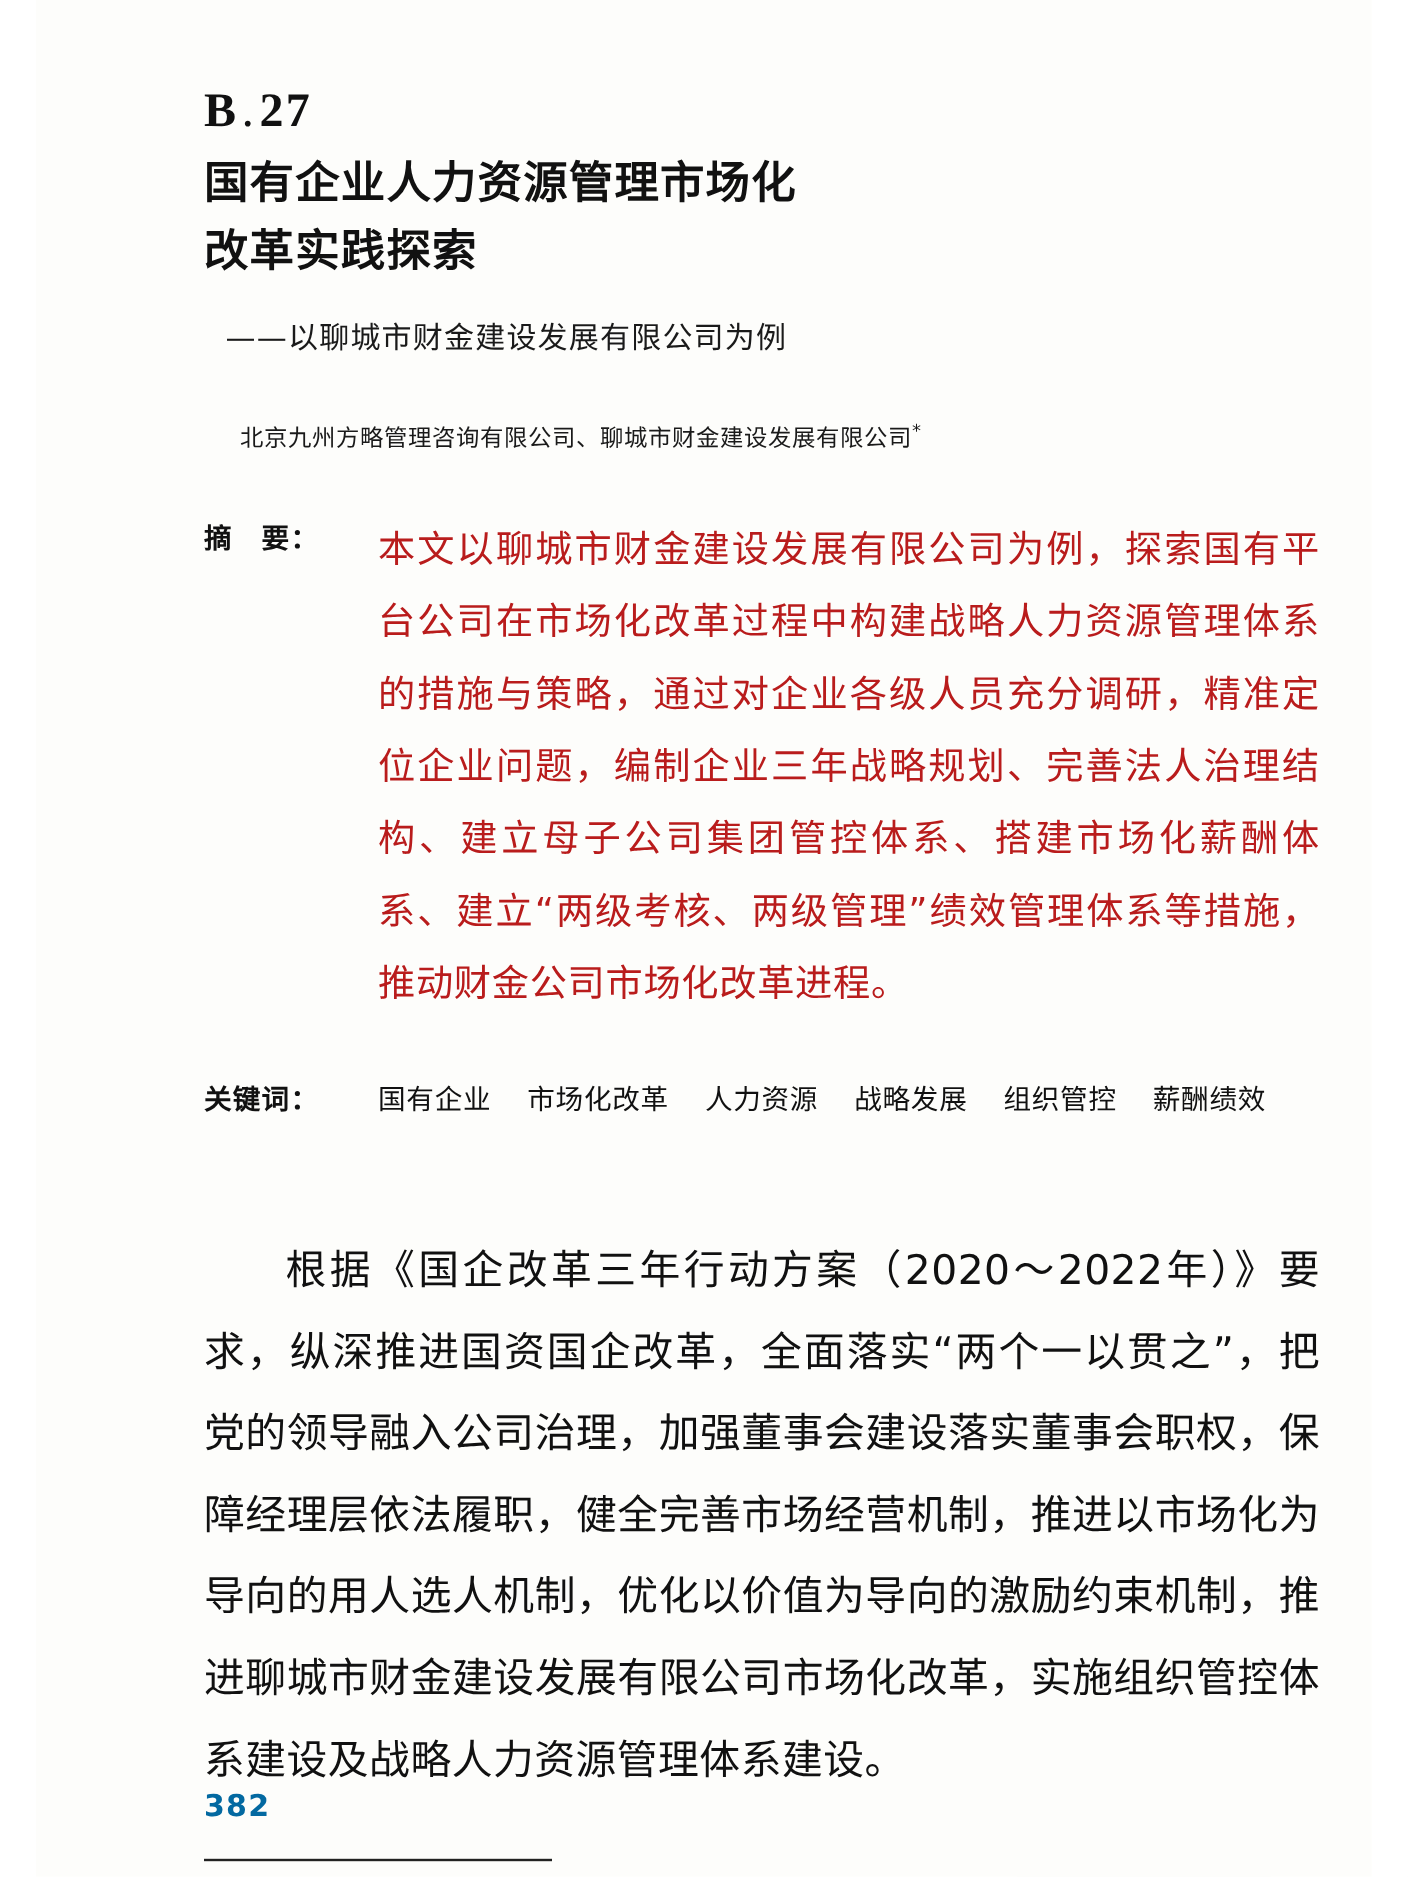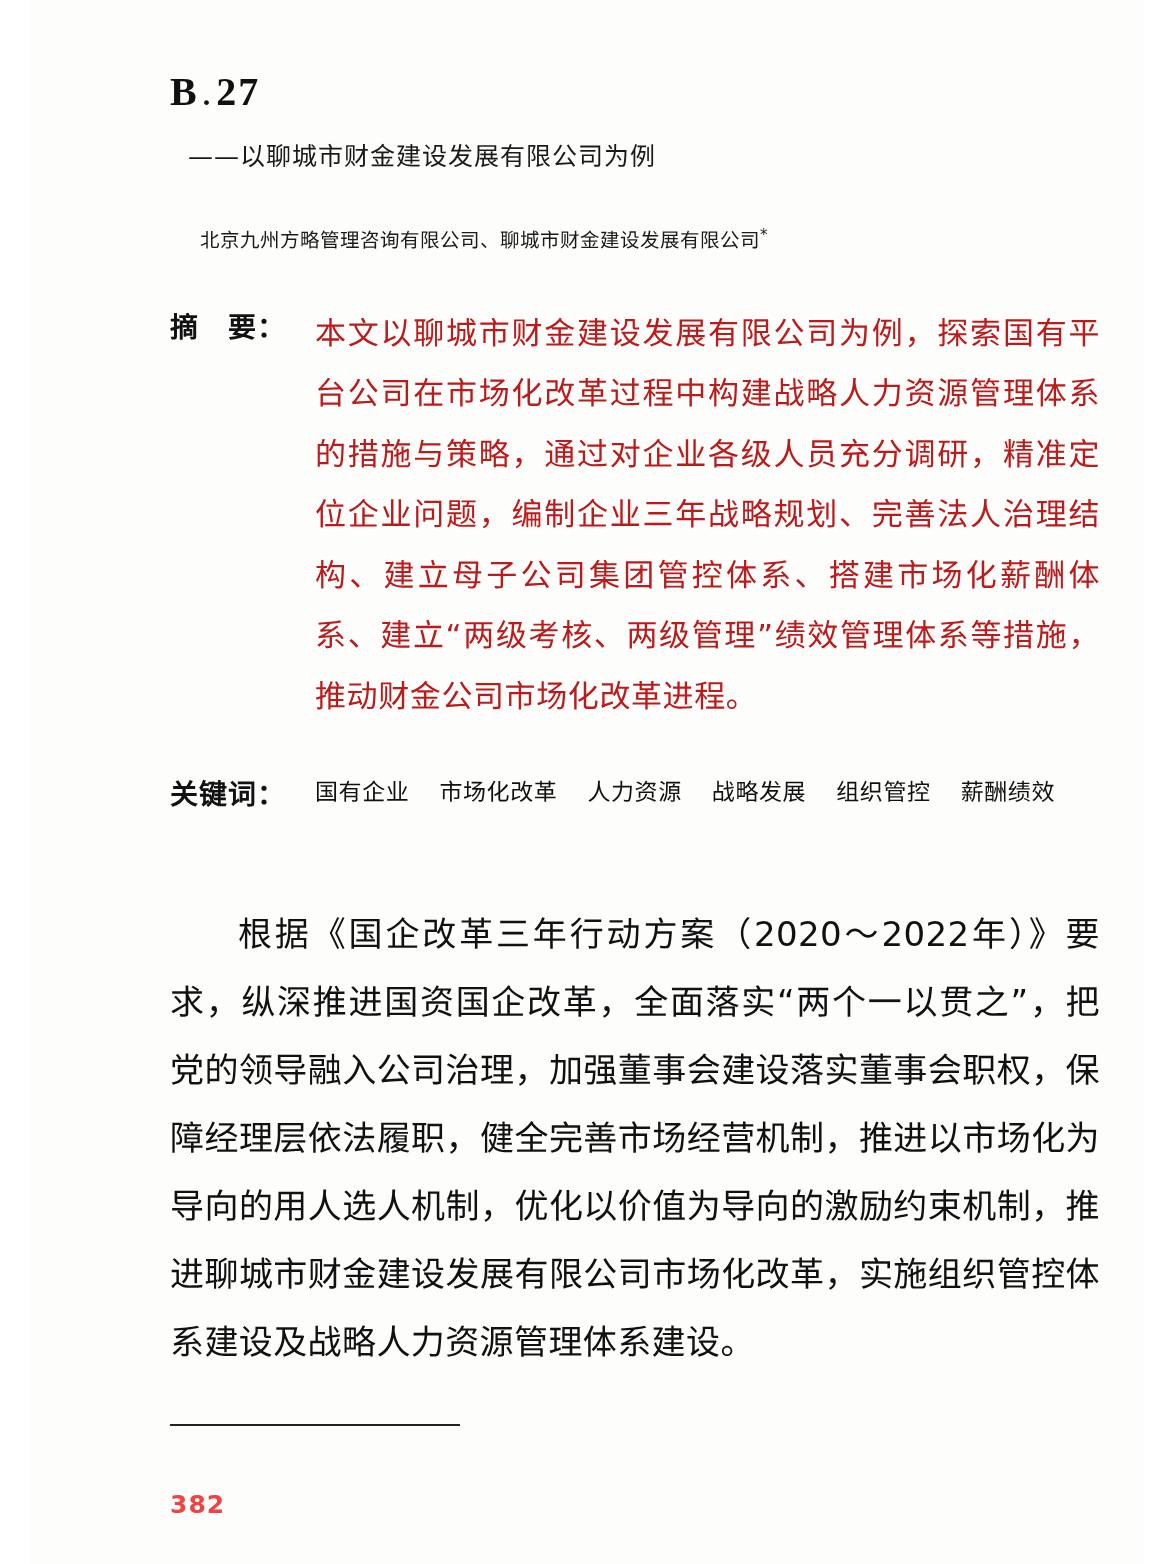--- a/index.html
+++ b/index.html
@@ -70,21 +70,21 @@
   }
   .meta-block {
     margin-top: 50px;
     display: flex;
     align-items: flex-start;
   }
   .meta-label {
     flex: 0 0 145px;
     font-family: Liberation Sans, sans-serif;
     font-weight: bold;
-    font-size: 28px;
+    font-size: 23px;
     color: #111;
     letter-spacing: 1px;
     padding-top: 2px;
   }
   .meta-body {
     flex: 1 1 auto;
     font-family: "DejaVu Sans", "Liberation Sans", sans-serif;
     font-size: 31px;
     line-height: 1.95;
     letter-spacing: 0.6px;
@@ -137,35 +137,39 @@
   .footnote .fn-cont {
     display: block;
   }
   .page-number {
     position: absolute;
     left: 140px;
     bottom: 45px;
     font-family: "DejaVu Sans", "Liberation Sans", sans-serif;
     font-weight: bold;
     font-size: 25px;
-    color: #ef4444;
+    color: #0369a1;
     letter-spacing: 1px;
   }
 </style>
 </head>
 <body>
 
 <div class="page">
 
   <div class="content">
 
     <div class="chapter-no">
       <span>B</span><span class="dot">.</span><span>27</span>
     </div>
 
+    <h1 class="title">
+      <span class="title-line">国有企业人力资源管理市场化</span>
+      <span class="title-line">改革实践探索</span>
+    </h1>
 
     <div class="subtitle">——以聊城市财金建设发展有限公司为例</div>
 
     <div class="affiliation">
       <span>北京九州方略管理咨询有限公司、聊城市财金建设发展有限公司</span><span class="star">*</span>
     </div>
 
     <div class="meta-block">
       <div class="meta-label">摘　要：</div>
       <div class="meta-body">本文以聊城市财金建设发展有限公司为例，探索国有平台公司在市场化改革过程中构建战略人力资源管理体系的措施与策略，通过对企业各级人员充分调研，精准定位企业问题，编制企业三年战略规划、完善法人治理结构、建立母子公司集团管控体系、搭建市场化薪酬体系、建立“两级考核、两级管理”绩效管理体系等措施，推动财金公司市场化改革进程。</div>

